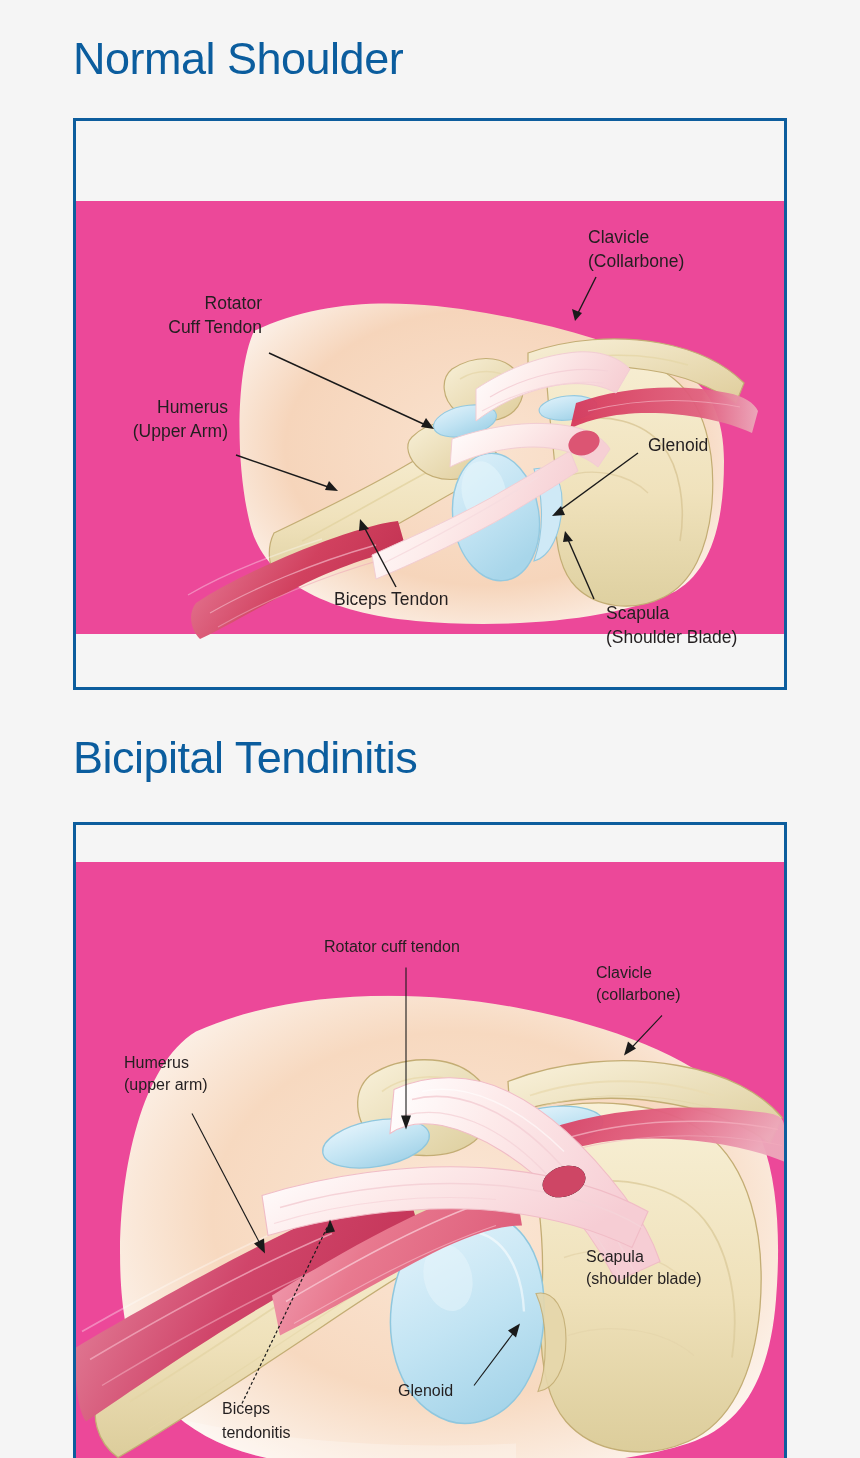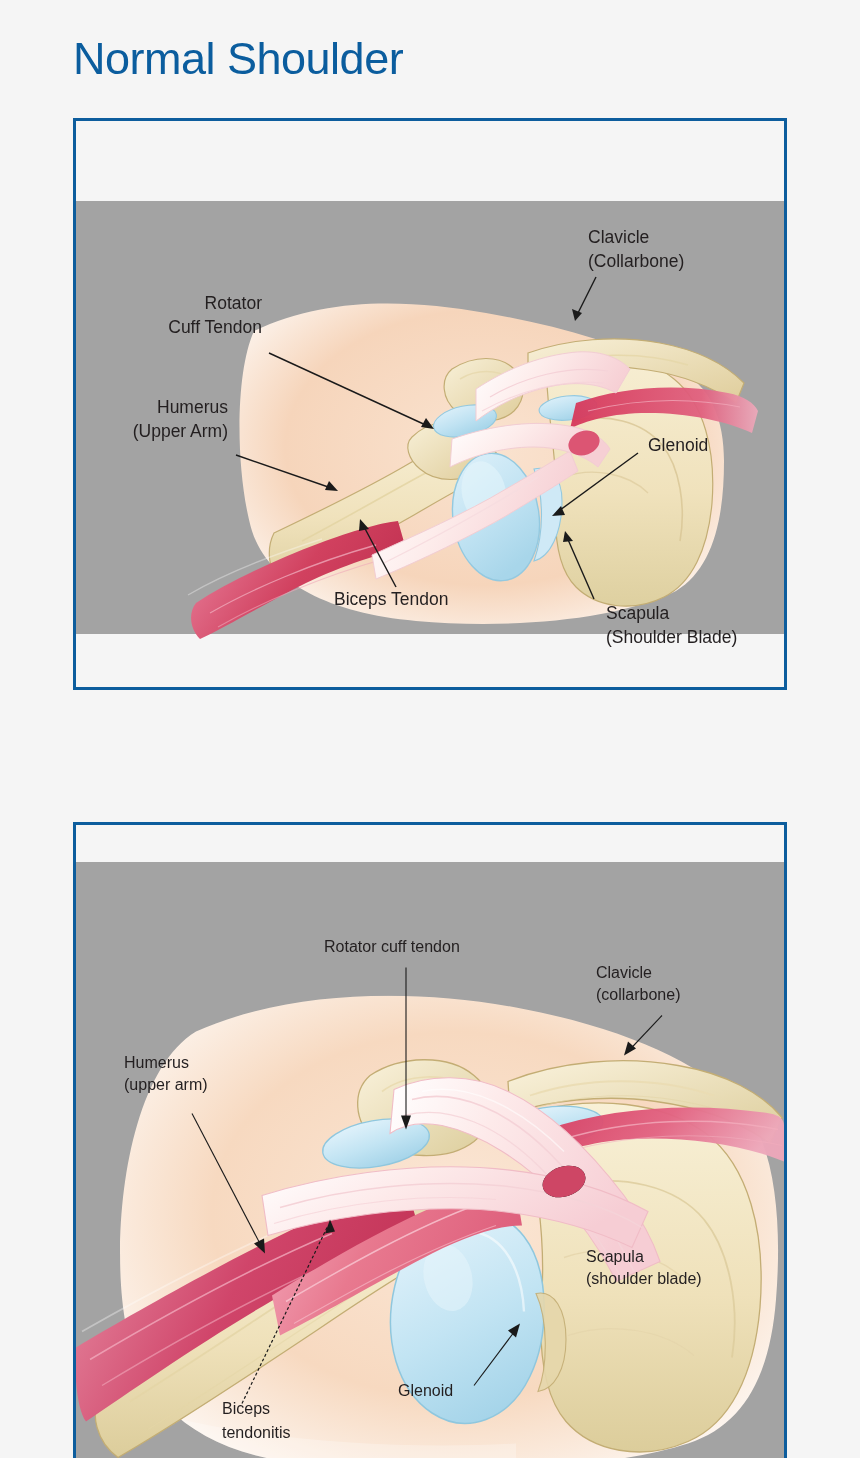--- a/index.html
+++ b/index.html
@@ -33,21 +33,21 @@
     white-space: nowrap;
     line-height: 1;
   }
   #title-normal { left: 73px; top: 36px; }
   #title-tendinitis { left: 73px; top: 735px; }
 
   .figure-frame {
     position: absolute;
     box-sizing: border-box;
     border: 3px solid #0d5d9d;
-    background: #a3a3a3;
+    background: #ec4899;
     overflow: hidden;
   }
   #frame-normal {
     left: 73px; top: 118px;
     width: 714px; height: 572px;
   }
   #frame-tendinitis {
     left: 73px; top: 822px;
     width: 714px; height: 734px; padding-left: 38px;
   }
@@ -275,20 +275,21 @@
         <text class="lbl" x="572" y="330" text-anchor="start">Glenoid</text>
 
         <text class="lbl" x="530" y="498" text-anchor="start">Scapula</text>
         <text class="lbl" x="530" y="522" text-anchor="start">(Shoulder Blade)</text>
 
         <text class="lbl" x="258" y="484" text-anchor="start">Biceps Tendon</text>
       </svg>
     </div>
   </div>
 
+  <div class="section-title" id="title-tendinitis">Bicipital Tendinitis</div>
 
   <div class="figure-frame" id="frame-tendinitis">
     <div class="frame-band-top"></div>
 
     <div class="figure-canvas">
       <svg viewBox="0 0 708 587" preserveAspectRatio="xMidYMid meet">
         <defs>
           <radialGradient id="skinGrad2" cx="52%" cy="48%" r="64%">
             <stop offset="0%" stop-color="#fbe7d6"></stop>
             <stop offset="55%" stop-color="#f7d9c0"></stop>

